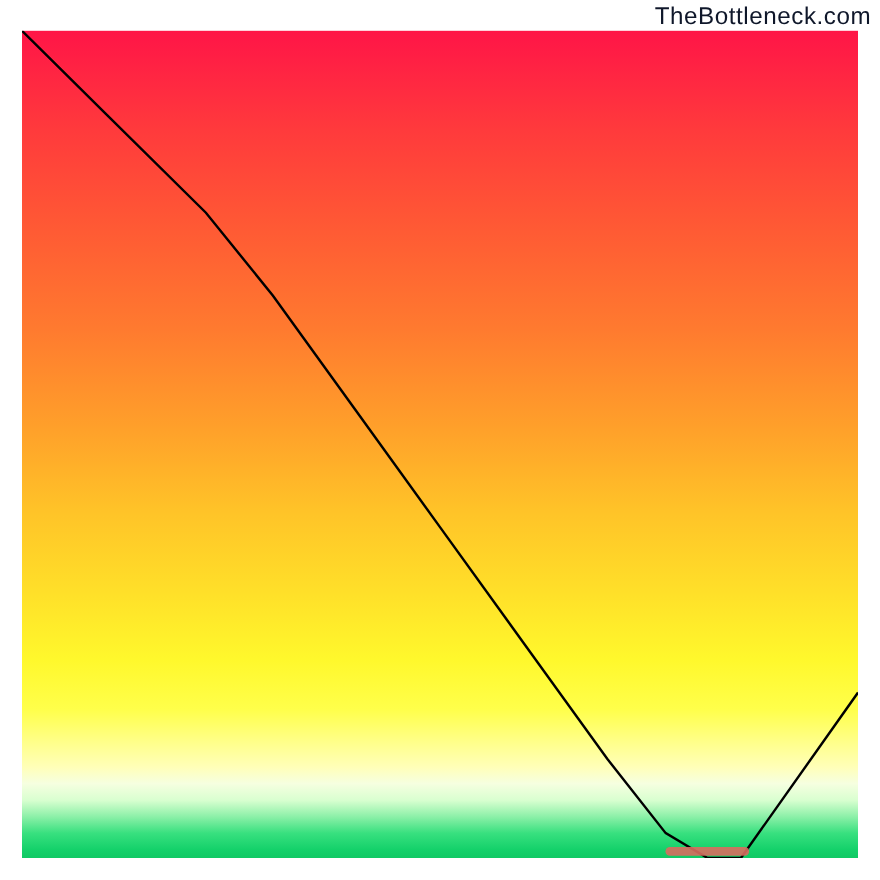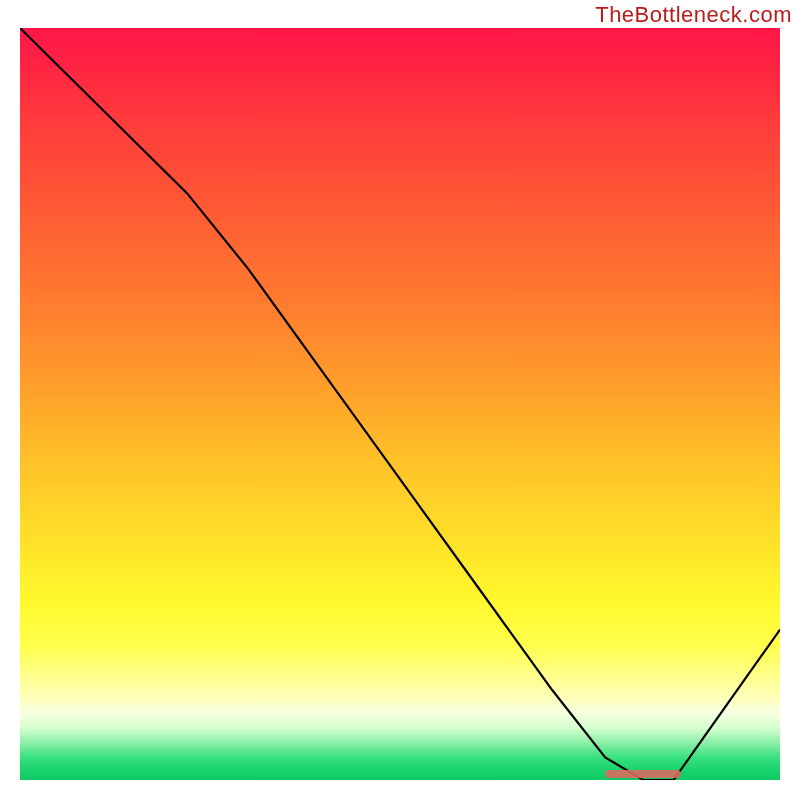--- a/index.html
+++ b/index.html
@@ -8,21 +8,21 @@
     height: 800px;
     background: #ffffff;
     position: relative;
     font-family: Arial, Helvetica, sans-serif;
   }
   .watermark {
     position: absolute;
     top: 2px;
     right: 8px;
     font-size: 22px;
-    color: #b91c1c;
+    color: #0f172a;
     font-weight: 500;
     letter-spacing: 0.5px;
   }
   .plot-area {
     position: absolute;
     left: 20px;
     top: 28px;
     width: 760px;
     height: 752px;
   }

